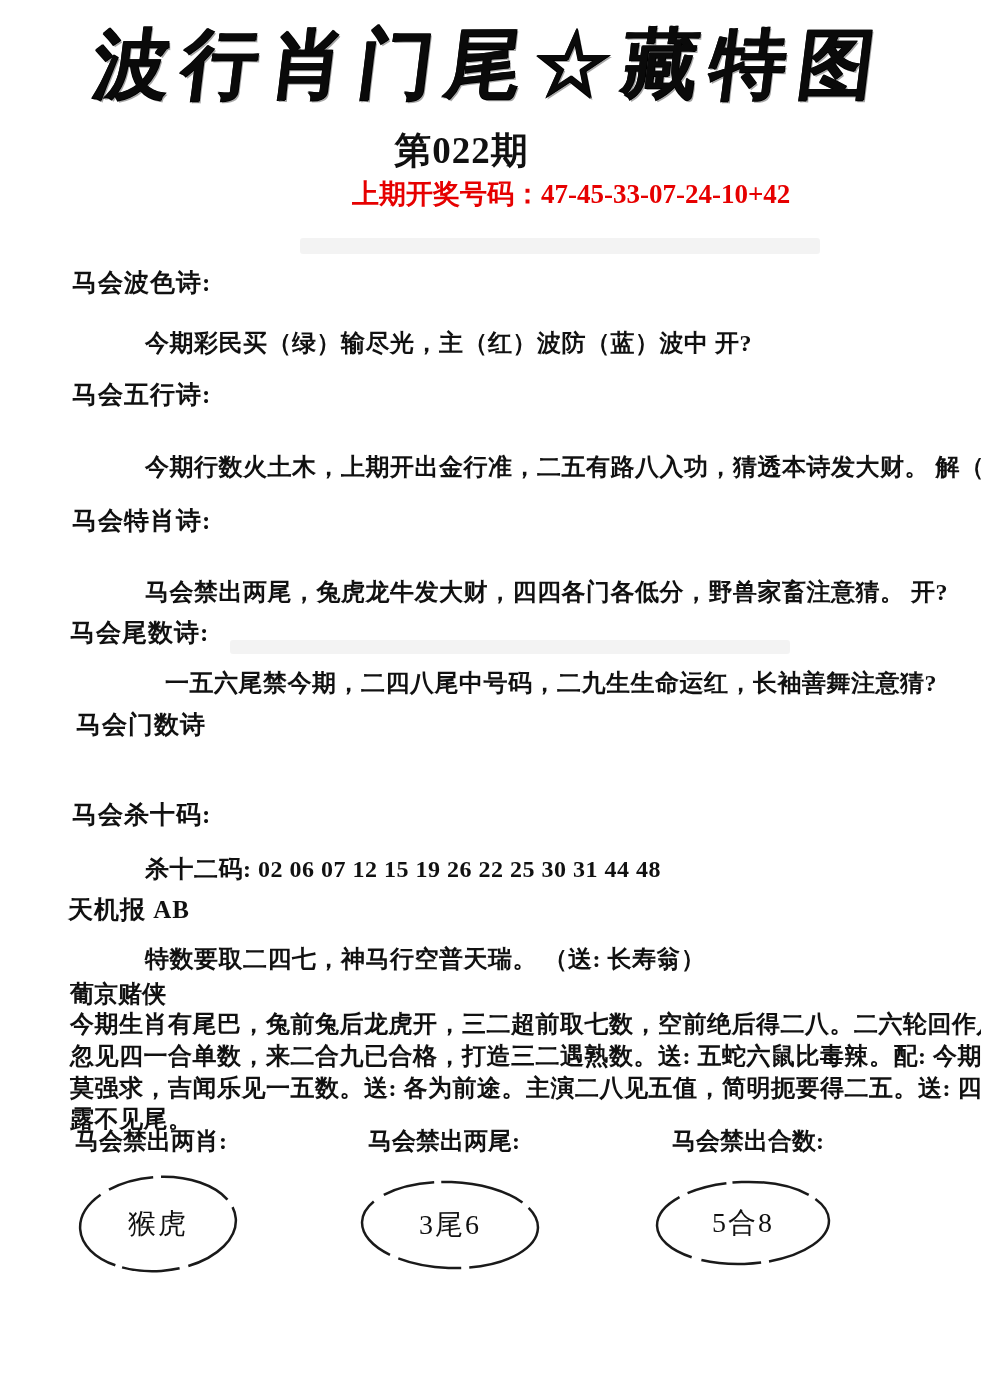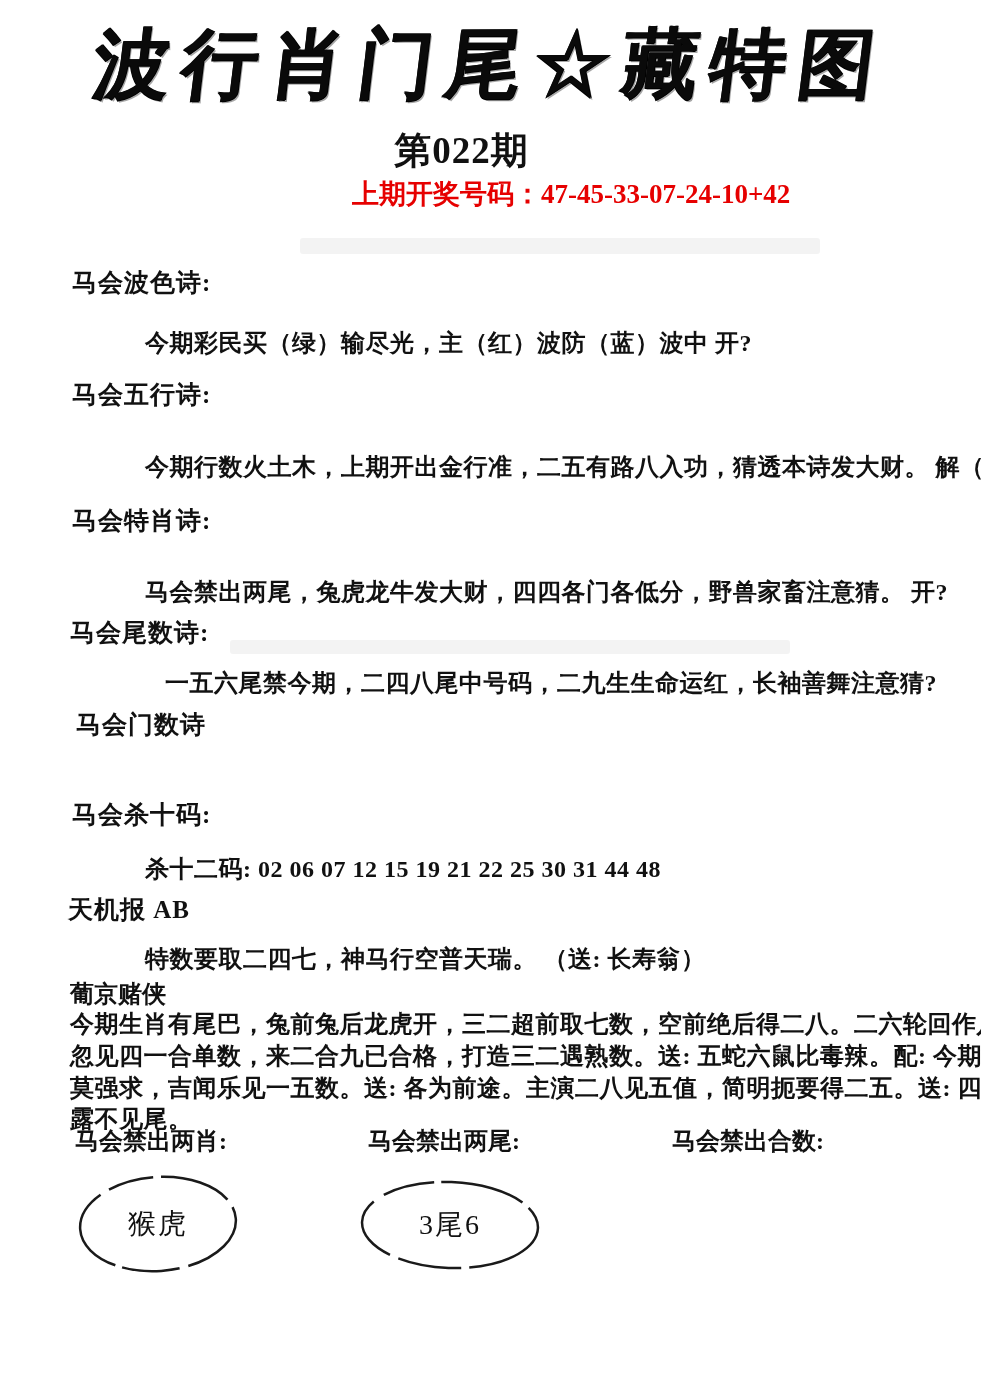--- a/index.html
+++ b/index.html
@@ -115,21 +115,21 @@
 
   <div class="abs sec-heading" style="left:72px; top:504px;">马会特肖诗:</div>
   <div class="abs sec-poem" style="left:145px; top:576px;">马会禁出两尾，兔虎龙牛发大财，四四各门各低分，野兽家畜注意猜。 开?</div>
 
   <div class="abs sec-heading" style="left:70px; top:616px;">马会尾数诗:</div>
   <div class="abs sec-poem" style="left:145px; top:667px;margin-left:20px;">一五六尾禁今期，二四八尾中号码，二九生生命运红，长袖善舞注意猜?</div>
 
   <div class="abs sec-heading" style="left:76px; top:708px;">马会门数诗</div>
 
   <div class="abs sec-heading" style="left:72px; top:798px;">马会杀十码:</div>
-  <div class="abs sec-poem" style="left:145px; top:853px;">杀十二码: 02 06 07 12 15 19 21 22 25 30 31 44 48</div>
+  <div class="abs sec-poem" style="left:145px; top:853px;">杀十二码: 02 06 07 12 15 19 26 22 25 30 31 44 48</div>
 
   <div class="abs sec-heading" style="left:68px; top:893px;">天机报 AB</div>
   <div class="abs sec-poem" style="left:145px; top:943px;">特数要取二四七，神马行空普天瑞。 （送: 长寿翁）</div>
 
   <div class="abs para-heading" style="left:70px; top:978px;">葡京赌侠</div>
   <div class="abs para-line" style="left:70px; top:1008px;">今期生肖有尾巴，兔前兔后龙虎开，三二超前取七数，空前绝后得二八。二六轮回作八尾，</div>
   <div class="abs para-line" style="left:70px; top:1040px;">忽见四一合单数，来二合九已合格，打造三二遇熟数。送: 五蛇六鼠比毒辣。配: 今期特码</div>
   <div class="abs para-line" style="left:70px; top:1072px;">莫强求，吉闻乐见一五数。送: 各为前途。主演二八见五值，简明扼要得二五。送: 四头流</div>
   <div class="abs para-line" style="left:70px; top:1103px;">露不见尾。</div>
 
@@ -144,14 +144,20 @@
     <div class="oval-label">猴虎</div>
   </div>
 
   <div class="oval-box" style="left:358px; top:1178px; width:184px; height:94px;">
     <svg width="184" height="94" viewBox="0 0 184 94">
       <ellipse cx="92" cy="47" rx="88" ry="43" fill="none" stroke="#1a1a1a" stroke-width="2.5" stroke-dasharray="85 8 64 9 70 12 52 7" transform="rotate(2 92 47)"></ellipse>
     </svg>
     <div class="oval-label">3尾6</div>
   </div>
 
+  <div class="oval-box" style="left:653px; top:1178px; width:180px; height:90px;">
+    <svg width="180" height="90" viewBox="0 0 180 90">
+      <ellipse cx="90" cy="45" rx="86" ry="41" fill="none" stroke="#1a1a1a" stroke-width="2.5" stroke-dasharray="78 8 60 10 88 9 40 6" transform="rotate(-2 90 45)"></ellipse>
+    </svg>
+    <div class="oval-label">5合8</div>
+  </div>
 
 </div>
 
 </body></html>

